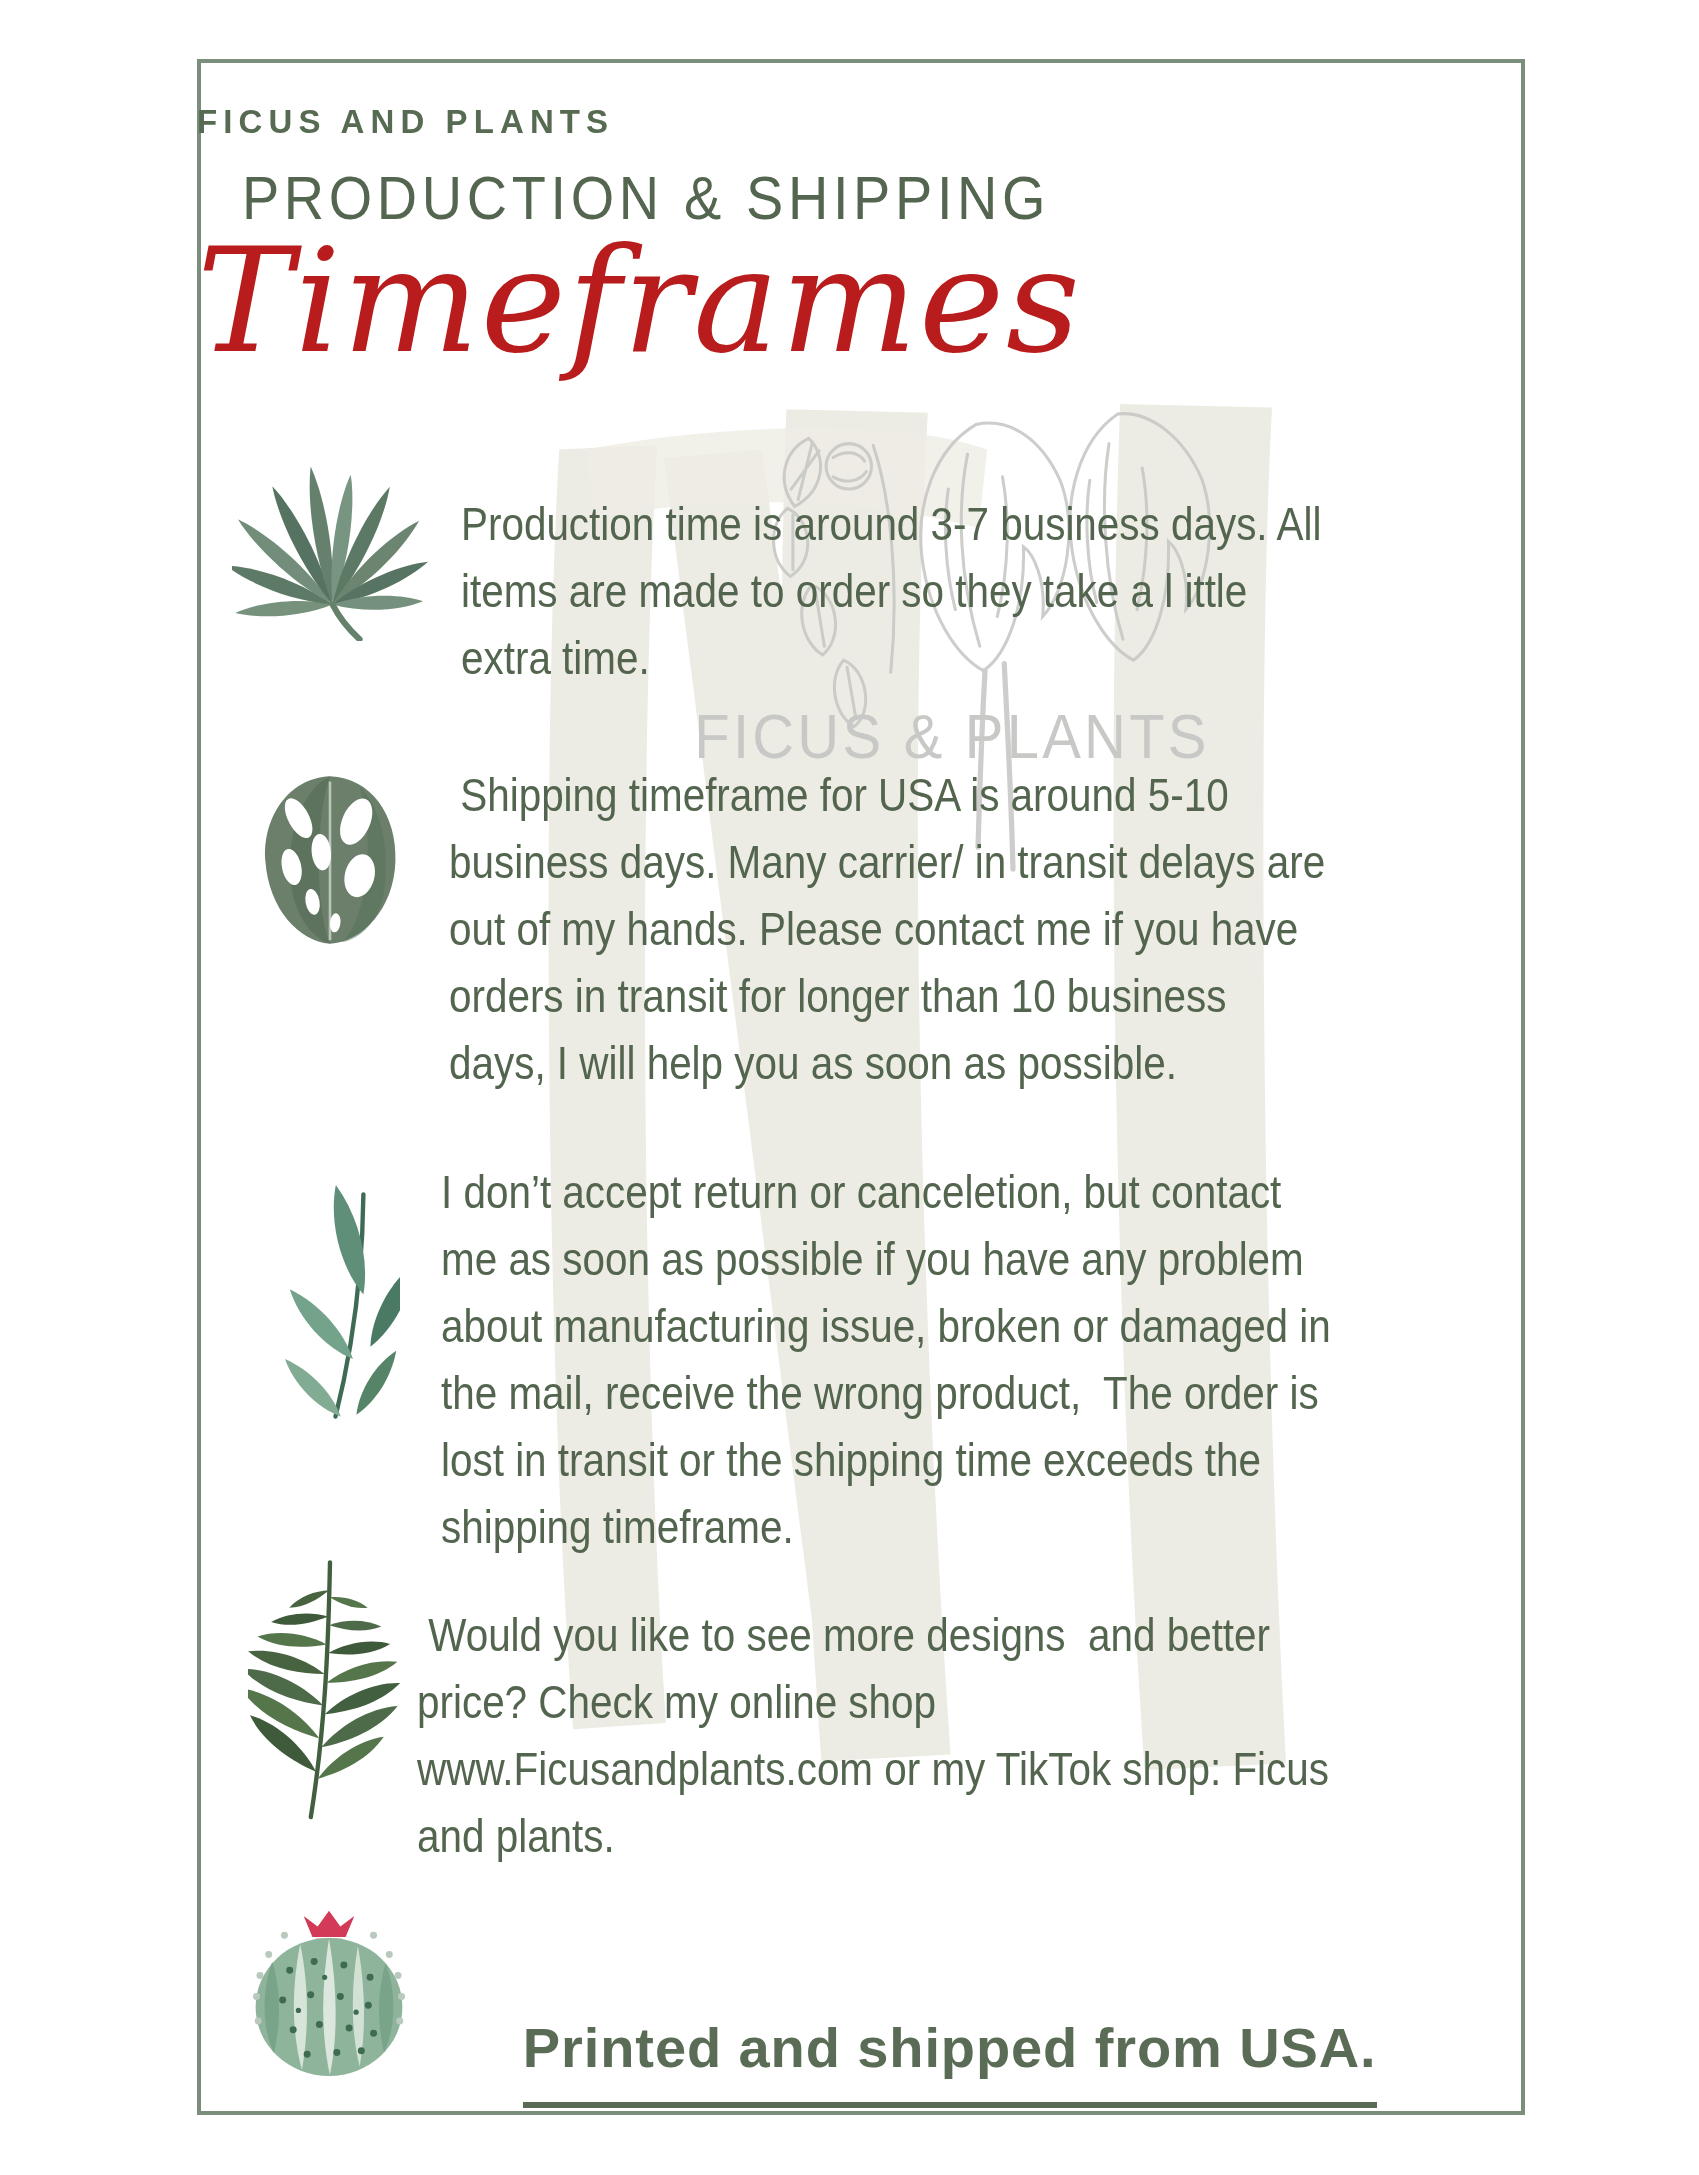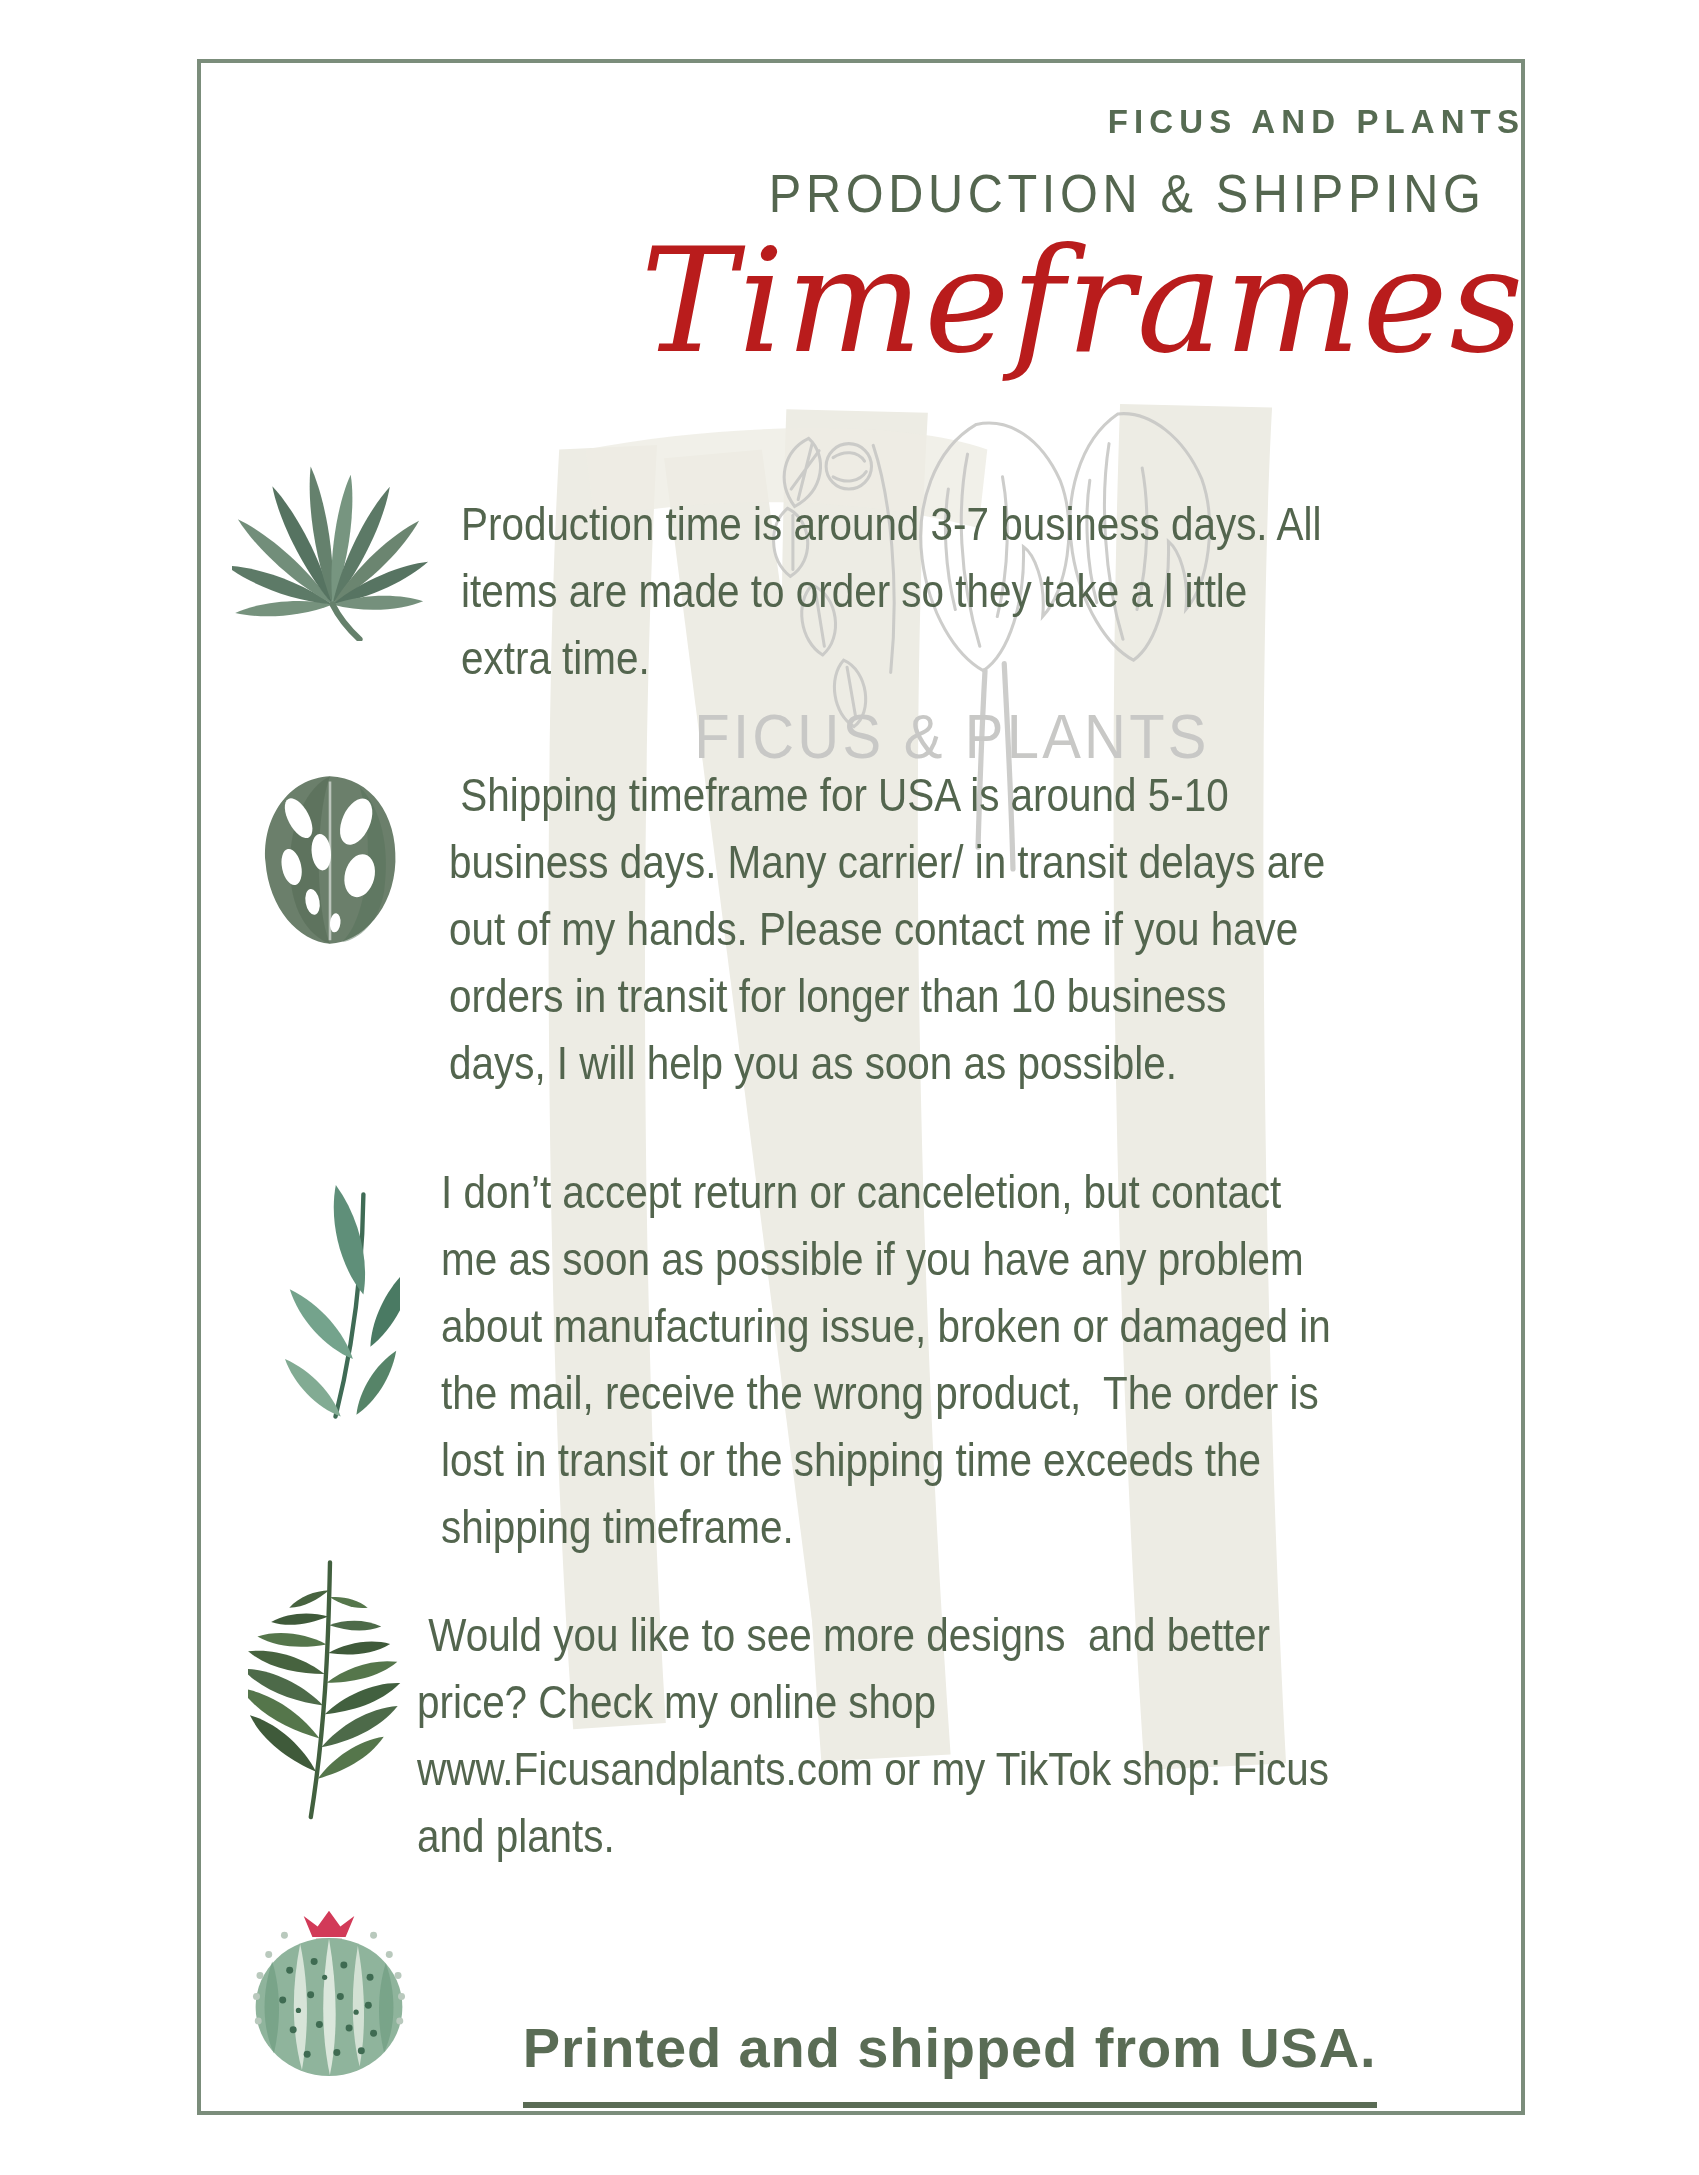--- a/index.html
+++ b/index.html
@@ -1,23 +1,23 @@
 <!DOCTYPE html>
 <html style="font-size:14px"><head>
 <meta charset="utf-8">
 <style>
   html,body{margin:0;padding:0;background:#ffffff;}
   .page{position:relative;width:1700px;height:2176px;background:#ffffff;overflow:hidden;
         font-family:"Liberation Sans", sans-serif;}
   .abs{position:absolute;}
   .frame{left:197px;top:59px;width:1320px;height:2048px;border:4.4px solid #7b8d7b;}
   
-  .header-band{left:197px;width:1328px;text-align:right;color:#566b52;}
+  .header-band{left:197px;width:1328px;text-align:left;color:#566b52;}
   .brand{top:103px;font-size:33px;font-weight:bold;letter-spacing:6.1px;color:#566b52;}
-  .title{top:162px;font-size:54px;font-weight:400;letter-spacing:5.2px;color:#54664f;}
+  .title{top:162px;font-size:62px;font-weight:400;letter-spacing:5.2px;color:#54664f;}
   .squeeze{display:inline-block;transform:scaleX(0.90);transform-origin:center top;white-space:pre;}
   .script-title{top:217px;font-size:144px;font-style:italic;letter-spacing:1.7px;
         font-family:"DejaVu Serif", serif;color:#b91c1c;}
   
   .wm-text{left:664px;top:700px;width:576px;text-align:center;font-size:63px;letter-spacing:3.5px;
         color:#c8c8c6;transform:scaleX(0.92);transform-origin:center top;white-space:pre;}
   
   .para{font-size:47px;line-height:67px;color:#53654e;transform:scaleX(0.86);
         transform-origin:left top;}
   .line{white-space:pre;}

